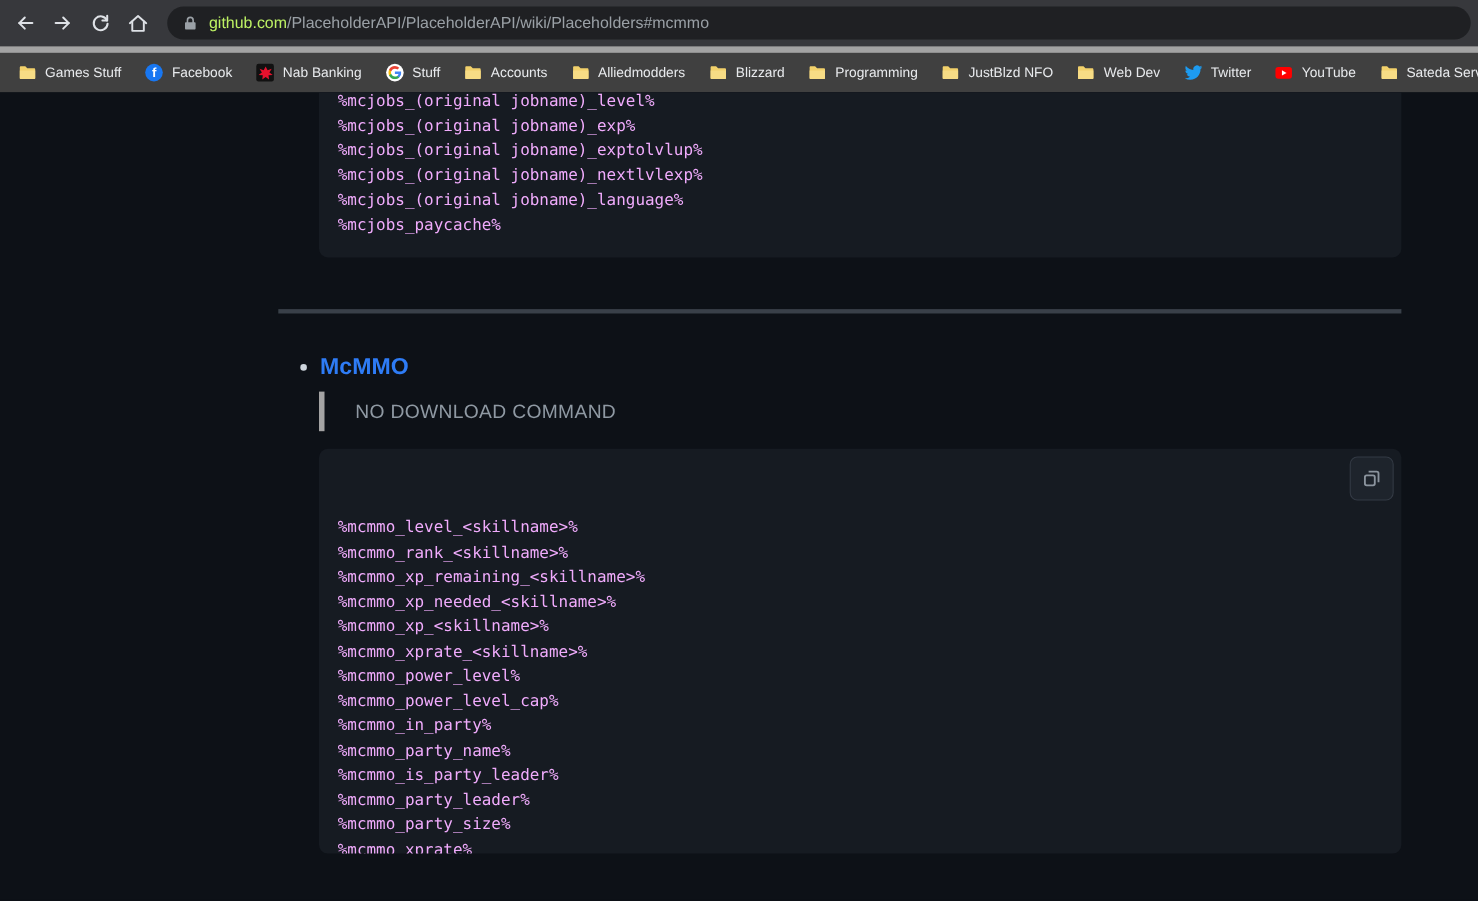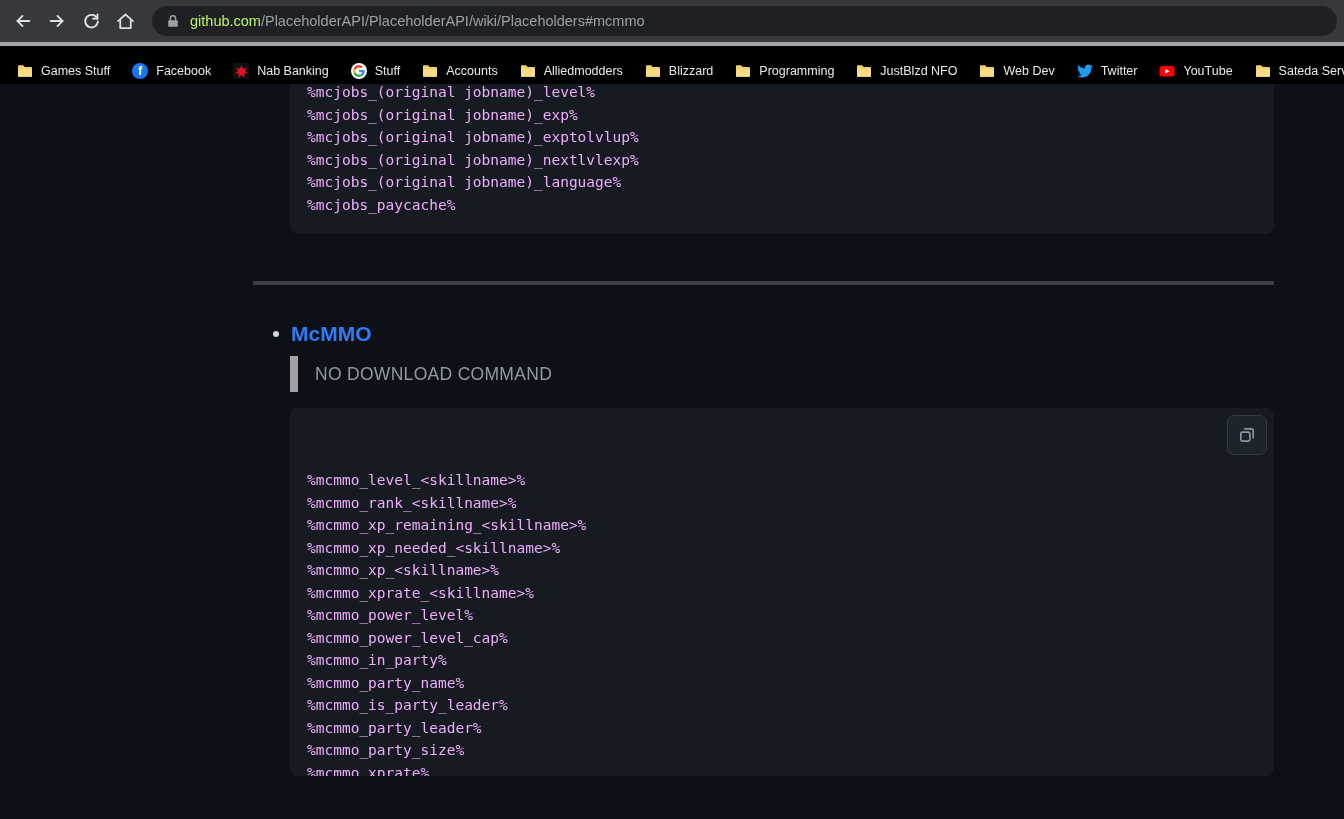--- a/index.html
+++ b/index.html
@@ -12,22 +12,22 @@
   .nav-btn { width:34px; height:34px; border:none; background:transparent; border-radius:50%;
              display:flex; align-items:center; justify-content:center; cursor:pointer; flex:0 0 auto; }
   .nav-btn svg { display:block; }
   .omnibox { flex:1; height:30px; margin-left:10px; margin-right:7px; background:#1f2023;
              border:none; border-radius:15px; display:flex; align-items:center;
              padding:0 14px; min-width:0; cursor:text; }
   .omnibox .url { font-size:14.5px; white-space:nowrap; overflow:hidden; margin-left:10px; }
   .url-host { color:#bef264; }
   .url-path { color:#9aa0a6;margin-top:32px; }
 
-  .bookmarks-bar { width:100%; height:42px; background:#000000; border-top:4px solid #a3a3a3;
-                   display:flex; align-items:flex-end; padding-left:6px; overflow:hidden; }
+  .bookmarks-bar { width:100%; height:42px; background:#404040; border-top:6px solid #a3a3a3;
+                   display:flex; align-items:center; padding-left:6px; overflow:hidden; }
   .bookmark { display:flex; align-items:center; gap:8px; padding:5px 11px; border-radius:6px;
               cursor:pointer; flex:0 0 auto; }
   .bookmark .bm-label { font-size:12.5px; color:#e8eaed; white-space:nowrap; }
   .bm-ico { width:16px; height:16px; display:flex; align-items:center; justify-content:center; flex:0 0 auto; }
   .fb-circle { width:16px; height:16px; border-radius:50%; background:#1877f2; color:#fff;
                font-size:12px; font-weight:bold; display:flex; align-items:center; justify-content:center; }
   .nab-sq { width:16px; height:16px; background:#111; border-radius:2px;
             display:flex; align-items:center; justify-content:center; }
   .g-circle { width:16px; height:16px; border-radius:50%; background:#fff;
               display:flex; align-items:center; justify-content:center; }
@@ -42,22 +42,22 @@
   .block-top { top:-19px; height:169px; }
   .block-mcmmo { top:324px; height:368px; }
 
   .divider { position:absolute; left:0; top:197px; width:1021px; height:4px;
              background:#394049; border:none; }
 
   .section-head { position:absolute; left:20px; top:238px; display:flex; align-items:center; }
   .bullet-dot { width:6px; height:6px; border-radius:50%; background:#cdd5dd; margin-right:12px; }
   .section-link { font-size:21px; font-weight:700; color:#2e7cf6; text-decoration:none; cursor:pointer; }
 
-  .note-quote { position:absolute; left:37px; top:272px; height:36px; border-left:8px solid #a3a3a3;
-                padding-left:17px; display:flex; align-items:center; }
+  .note-quote { position:absolute; left:37px; top:272px; height:36px; border-left:5px solid #a3a3a3;
+                padding-left:28px; display:flex; align-items:center; }
   .note-quote span { font-size:17.5px; color:#8f99a3; letter-spacing:0.3px; }
 
   .copy-btn { position:absolute; top:7px; right:7px; width:40px; height:40px;
               background:#1e242c; border:1px solid #333a44; border-radius:7px;
               display:flex; align-items:center; justify-content:center; cursor:pointer; }
 </style>
 </head>
 <body>
 
 <div class="toolbar">

